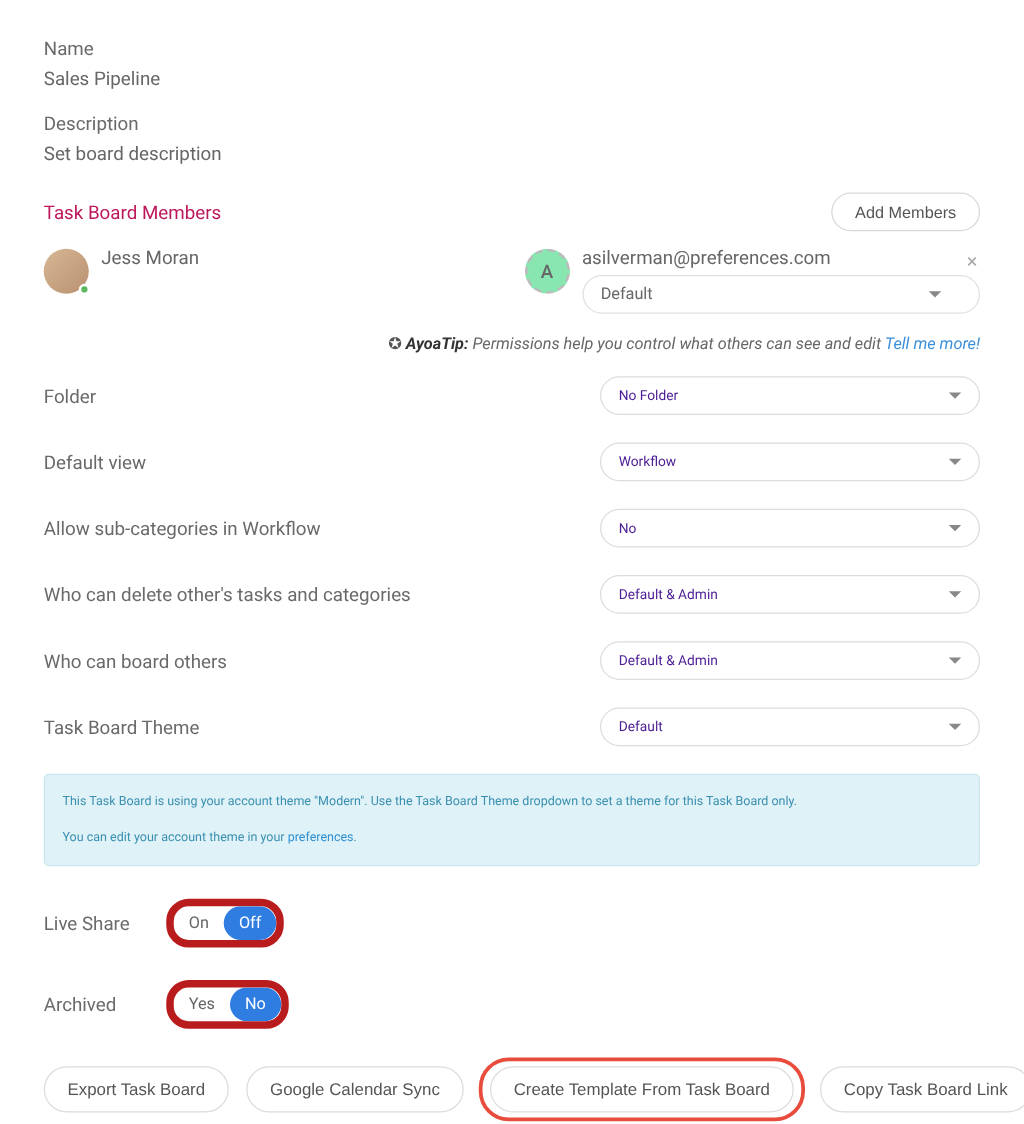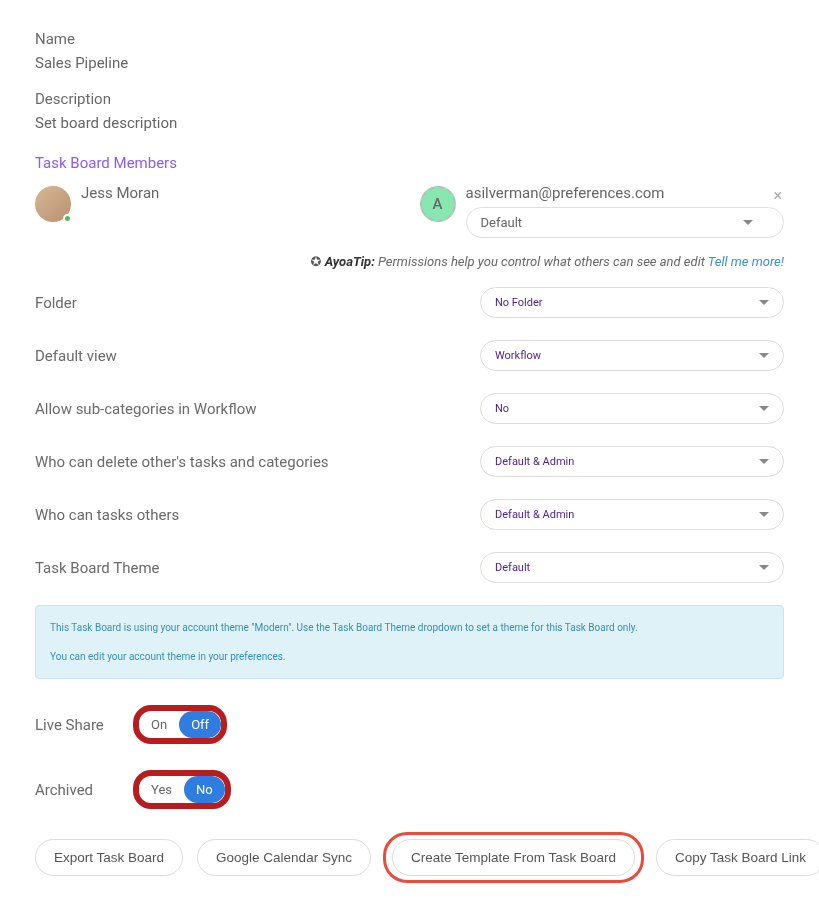--- a/index.html
+++ b/index.html
@@ -15,21 +15,21 @@
 .field-label { color: #6a6a6a; font-size: 15px; margin-bottom: 6px; }
 .field-value { color: #666; font-size: 15px; }
 
 .members-header {
   display: flex;
   justify-content: space-between;
   align-items: center;
   margin-top: 22px;
   margin-bottom: 12px;
 }
-.members-title { color: #8b5cf6; font-size: 15px; }
+.members-title { color: #be185d; font-size: 15px; }
 .add-members-btn {
   border: 1px solid #d8d8d8;
   border-radius: 18px;
   background: #fff;
   padding: 7px 18px;
   font-size: 13px;
   color: #555;
   cursor: pointer;
 }
 
@@ -199,20 +199,21 @@
   <div class="field-value">Sales Pipeline</div>
 </div>
 
 <div class="field-group">
   <div class="field-label">Description</div>
   <div class="field-value">Set board description</div>
 </div>
 
 <div class="members-header">
   <div class="members-title">Task Board Members</div>
+  <button class="add-members-btn">Add Members</button>
 </div>
 
 <div class="members-row">
   <div class="member">
     <div class="avatar photo">
       <span class="status-dot"></span>
     </div>
     <div class="member-body">
       <div class="member-name">Jess Moran</div>
     </div>
@@ -264,21 +265,21 @@
 
 <div class="setting-row">
   <div class="setting-label">Who can delete other's tasks and categories</div>
   <div class="setting-select">
     <span>Default &amp; Admin</span>
     <span class="caret"></span>
   </div>
 </div>
 
 <div class="setting-row">
-  <div class="setting-label">Who can tasks others</div>
+  <div class="setting-label">Who can board others</div>
   <div class="setting-select">
     <span>Default &amp; Admin</span>
     <span class="caret"></span>
   </div>
 </div>
 
 <div class="setting-row">
   <div class="setting-label">Task Board Theme</div>
   <div class="setting-select">
     <span>Default</span>

